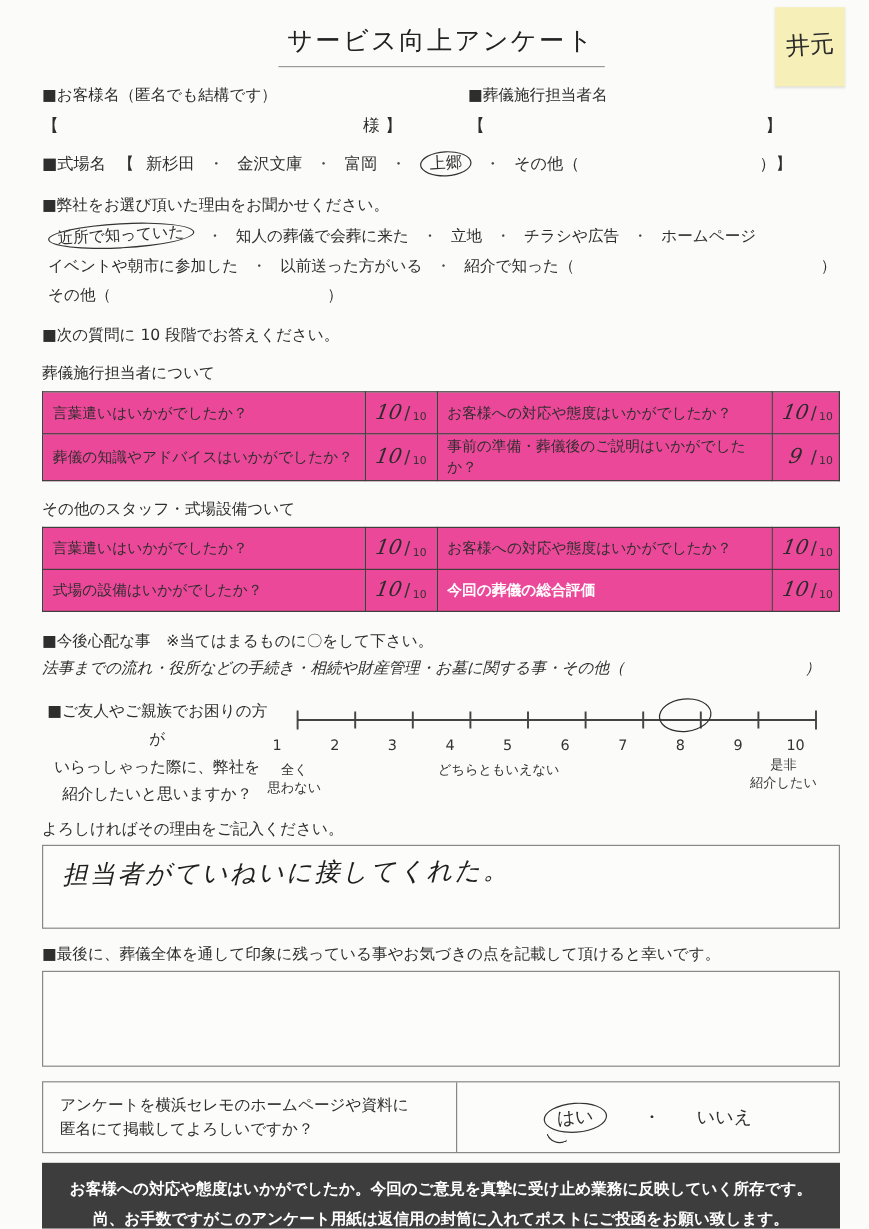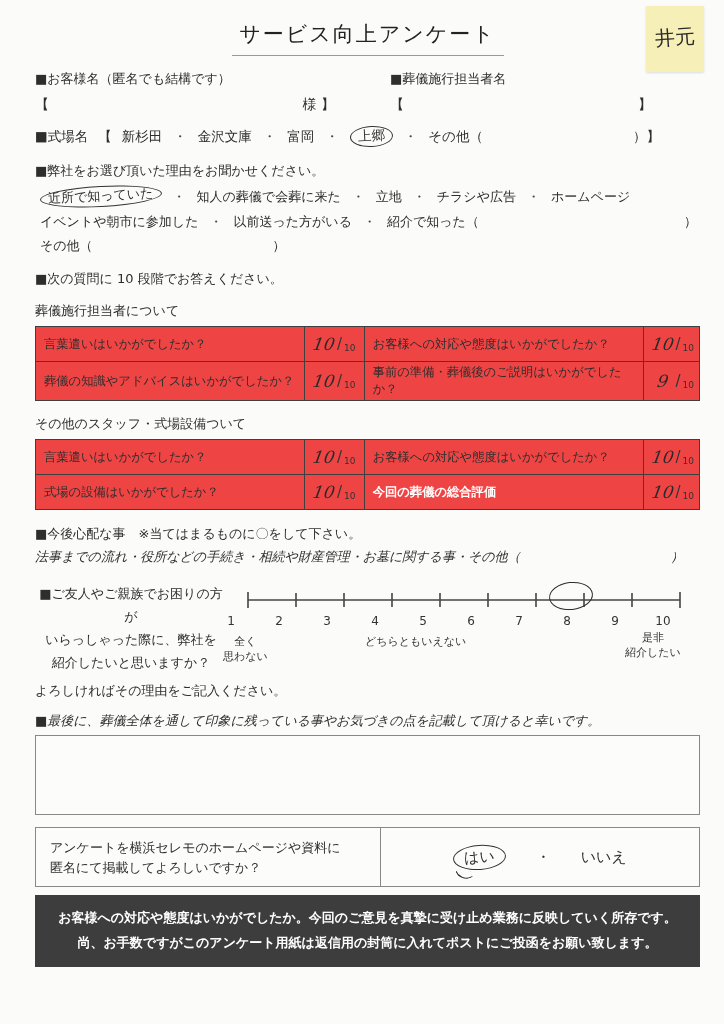--- a/index.html
+++ b/index.html
@@ -36,21 +36,21 @@
   
   .sec-heading{margin-top:15px;font-size:13px;}
   .reason-line{margin-top:6px;padding-left:5px;font-size:13px;display:flex;align-items:center;}
   .spacer-r2{flex:0 0 205px;}
   .spacer-r3{flex:0 0 180px;}
 
   
   .rating-title{margin-top:14px;font-size:13px;}
   table.rating{width:100%;border-collapse:collapse;margin-top:6px;table-layout:fixed;}
   table.rating td{border:1.4px solid #3f3f3f;height:30px;font-size:12.3px;padding:2px 8px;
-                  vertical-align:middle;background:#ef4444;}
+                  vertical-align:middle;background:#ec4899;}
   td.score{padding:1px 5px;}
   .score-wrap{display:flex;align-items:center;justify-content:flex-start;gap:2px;}
   .hand{font-family:"DejaVu Serif",serif;font-style:italic;font-size:17px;color:#2a2a2a;
         transform:skewX(-10deg);min-width:22px;text-align:center;}
   .slash{font-size:15px;color:#333;}
   .den{font-size:9px;color:#333;margin-top:7px;}
   td.dark{background:#3c3c3c;color:#fff;font-weight:bold;font-size:13px;}
 
   
   .concern-line{margin-top:5px;font-size:13px;display:flex;align-items:center;font-style:italic;}
@@ -68,21 +68,21 @@
   .lab-mid{left:138px;top:52px;}
   .lab-high{left:398px;top:48px;}
 
   
   .prompt{font-size:13px;margin-top:2px;}
   .answer-box{margin-top:4px;border:1px solid #888;height:70px;background:#fcfcfb;
               padding:8px 16px;box-sizing:border-box;}
   .hand-answer{font-family:"DejaVu Serif",serif;font-style:italic;font-size:21px;color:#1f1f1f;
                letter-spacing:2px;transform:rotate(-0.6deg);display:inline-block;}
   .final-box{margin-top:5px;border:1px solid #888;height:78px;background:#fcfcfb;}
-  .final-prompt{margin-top:12px;font-size:13px;font-style:italic;}
+  .final-prompt{margin-top:12px;font-size:13px;}
 
   
   .consent{margin-top:12px;border:1px solid #888;display:flex;height:58px;background:#fcfcfb;}
   .consent .q{width:52%;border-right:1px solid #888;box-sizing:border-box;
               padding:10px 0 0 14px;font-size:13px;line-height:20px;}
   .consent .a{flex:1;display:flex;align-items:center;justify-content:center;gap:30px;font-size:15px;}
   .yes-circle{position:relative;display:inline-block;padding:2px 10px;border:1.7px solid #333;
               border-radius:50%;transform:rotate(-4deg);}
   .yes-circle::after{content:"";position:absolute;left:2px;bottom:-10px;width:13px;height:11px;
               border-left:1.7px solid #333;border-bottom:1.7px solid #333;
@@ -307,20 +307,23 @@
         </div>
         <div class="lab lab-mid">どちらともいえない</div>
         <div class="lab lab-high">
           <div>是非</div>
           <div>紹介したい</div>
         </div>
       </div>
     </div>
 
     <div class="prompt">よろしければその理由をご記入ください。</div>
+    <div class="answer-box">
+      <span class="hand-answer">担当者がていねいに接してくれた。</span>
+    </div>
 
     <div class="final-prompt">■最後に、葬儀全体を通して印象に残っている事やお気づきの点を記載して頂けると幸いです。</div>
     <div class="final-box"></div>
 
     <div class="consent">
       <div class="q">
         <div>アンケートを横浜セレモのホームページや資料に</div>
         <div>匿名にて掲載してよろしいですか？</div>
       </div>
       <div class="a">

